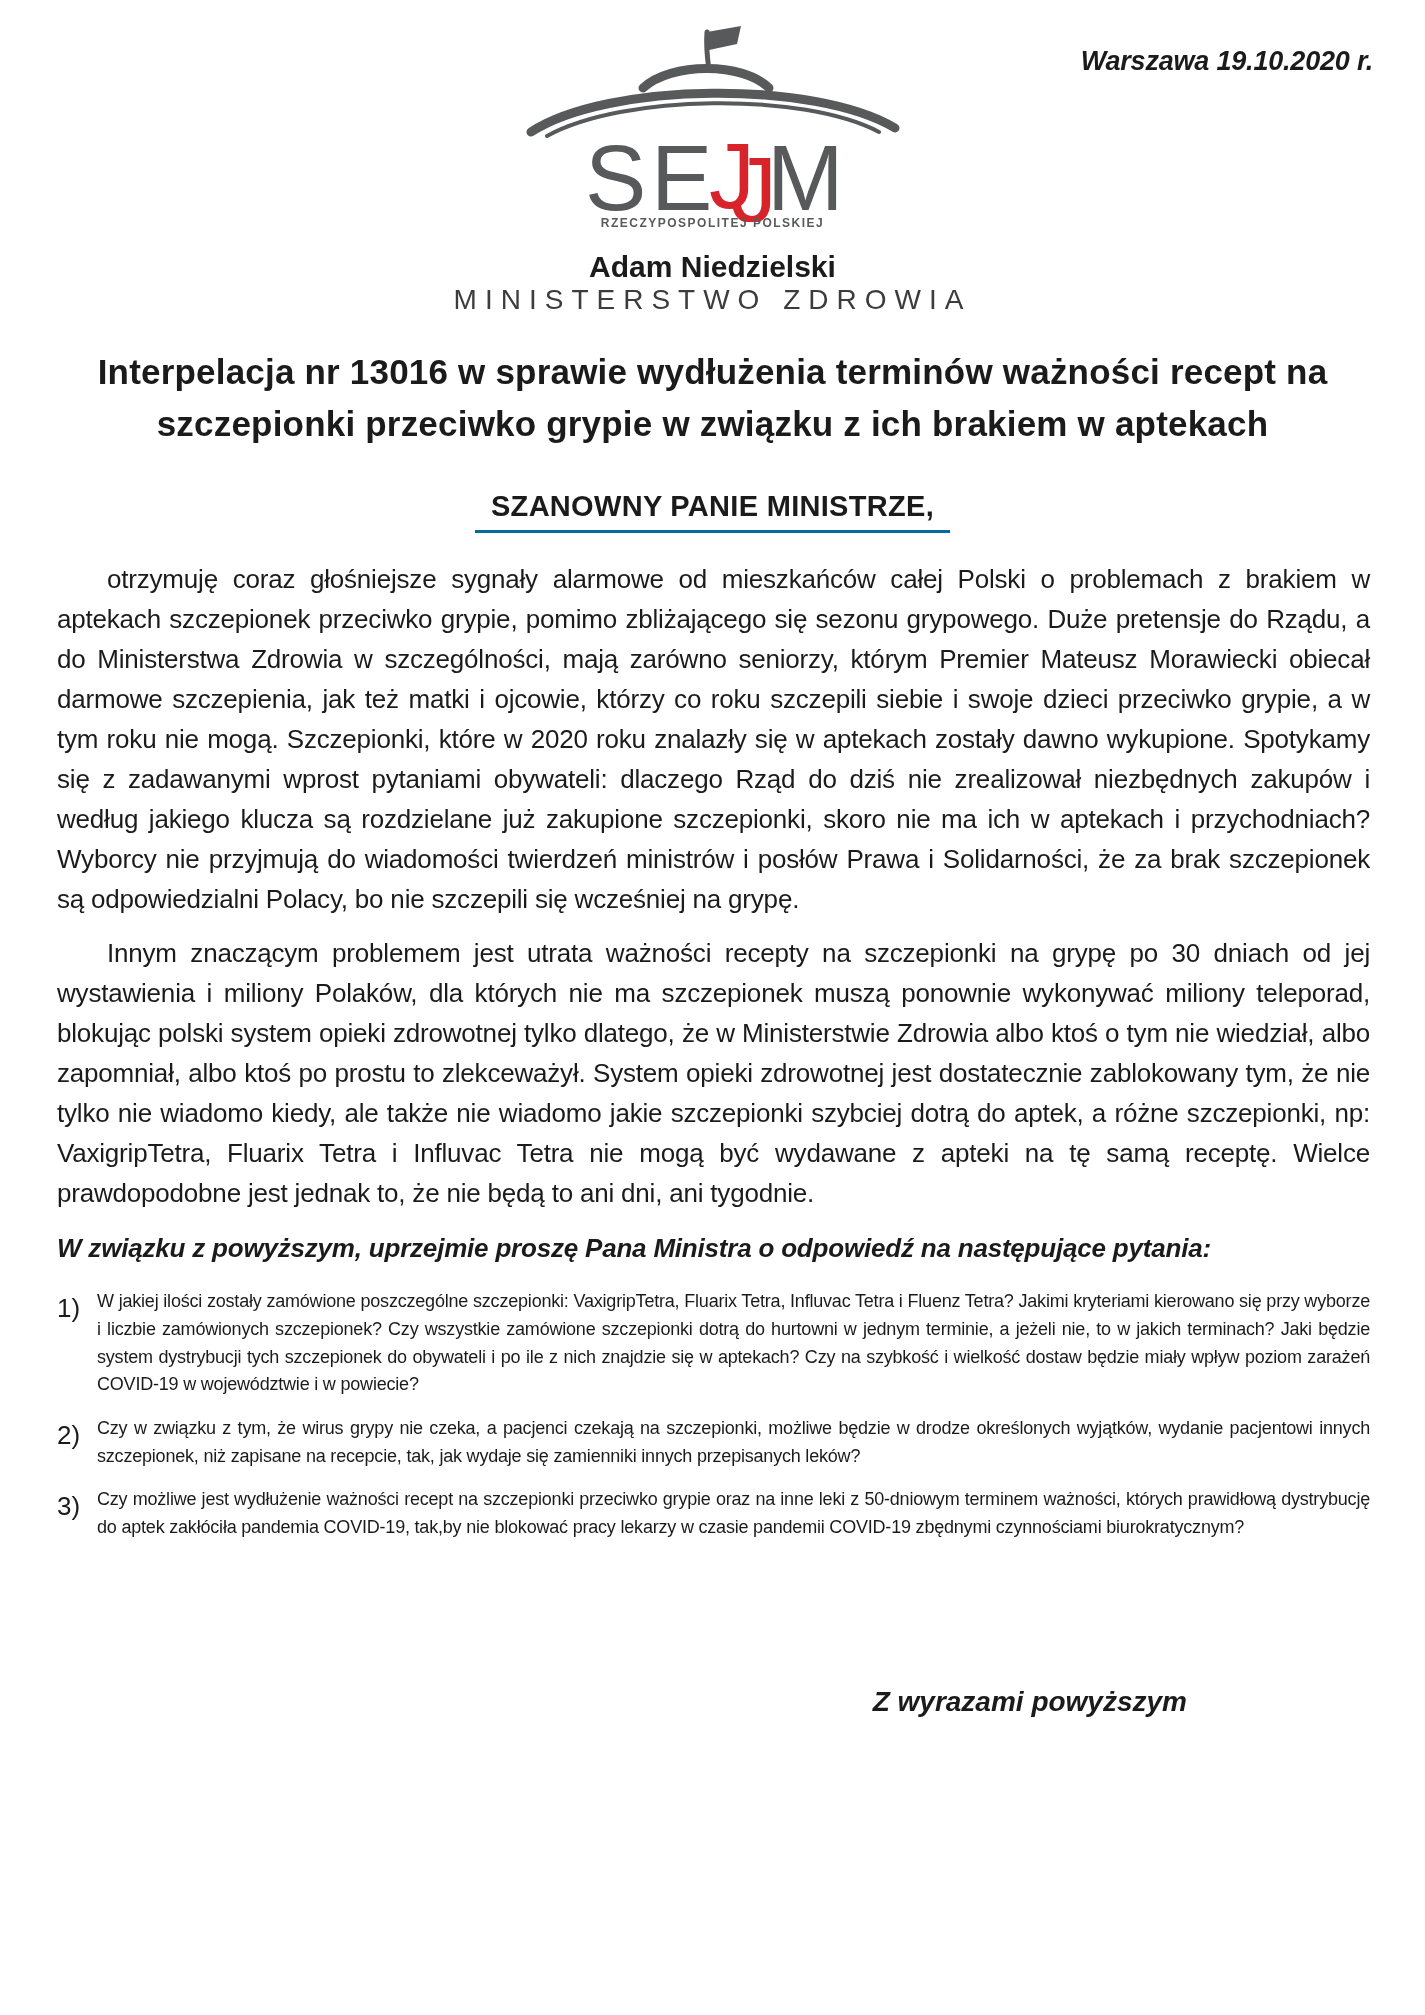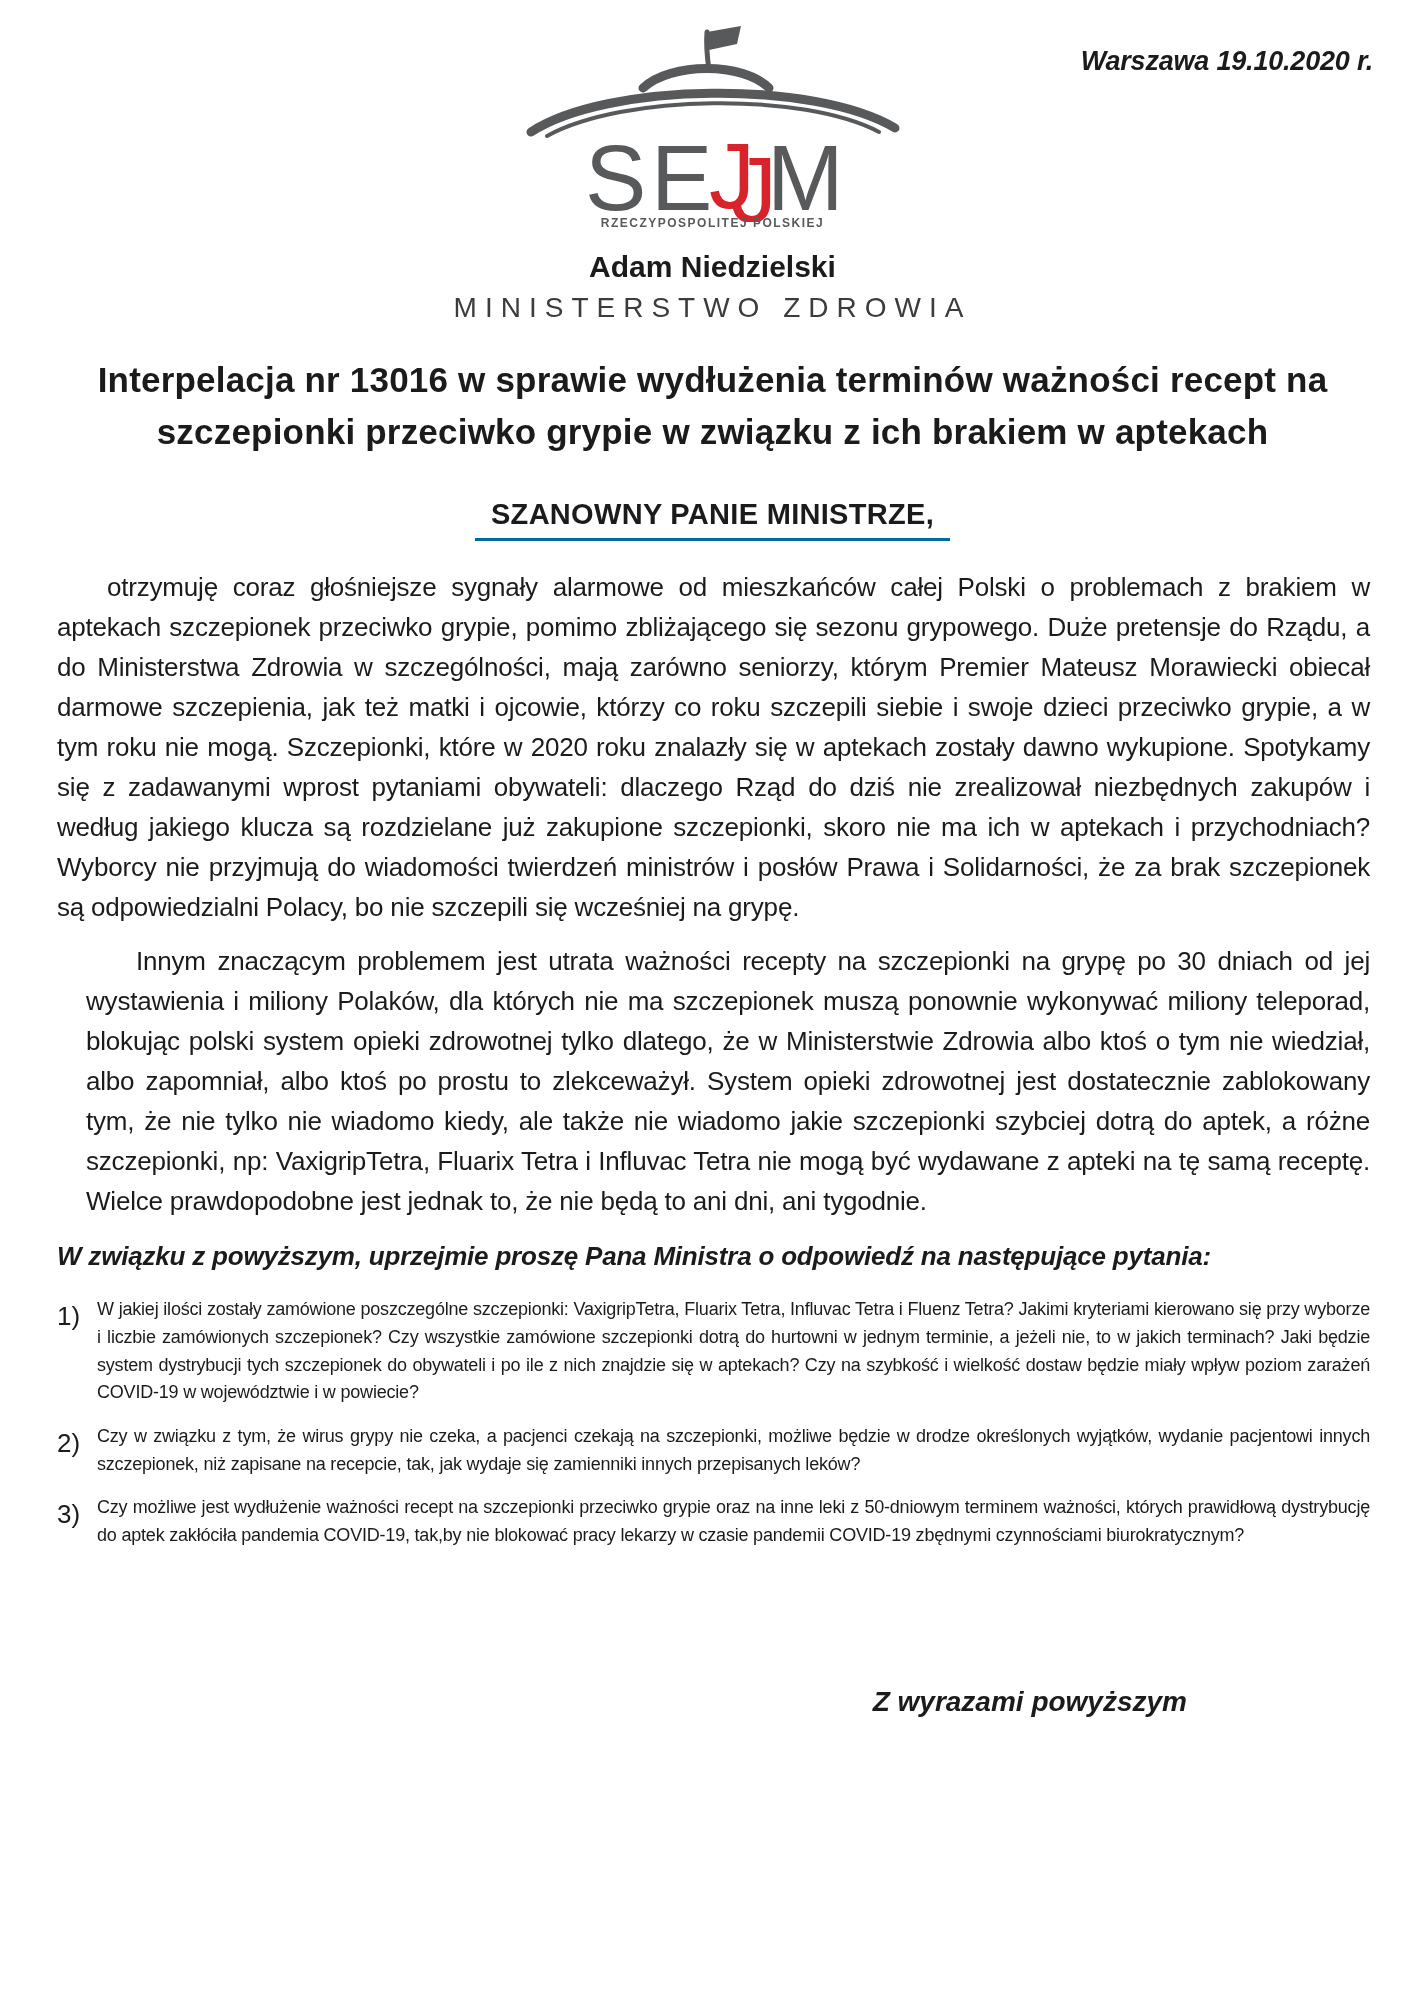--- a/index.html
+++ b/index.html
@@ -22,21 +22,21 @@
   .logo-subtitle {
     margin-top:-6px;
     font-size:12px; font-weight:600; letter-spacing:1.5px;
     color:#595a5c;
   }
   .recipient-name {
     margin-top:20px; text-align:center;
     font-size:30px; font-weight:700;
   }
   .recipient-org {
-    margin-top:8px; text-align:center;
+    margin-top:0; text-align:center;
     font-size:28px; font-weight:400; letter-spacing:8px;
     color:#3c3c3c;
   }
   .doc-title {
     margin:30px 60px 0;
     text-align:center;
     font-size:35px; font-weight:700; line-height:1.48;
     letter-spacing:0.2px;
   }
   .salutation-line { margin-top:40px; text-align:center; }
@@ -47,21 +47,21 @@
     padding:0 16px 7px;
     letter-spacing:0.3px;
   }
   .body-text {
     margin:26px 55px 0 57px;
     font-size:26px; line-height:1.54;
     text-align:justify;
     letter-spacing:-0.2px;
   }
   .body-text p.indented { text-indent:50px; }
-  .body-text p + p { margin-top:14px;margin-left:29px; }
+  .body-text p + p { margin-top:14px; }
   .request-line {
     margin:16px 55px 0 57px;
     font-size:26px; font-weight:700; font-style:italic;
     line-height:1.5; letter-spacing:-0.2px;
   }
   .questions { margin:20px 55px 0 57px; }
   .question { display:flex; margin-top:16px; }
   .q-num {
     flex:0 0 40px;
     font-size:26px; line-height:1.54;

